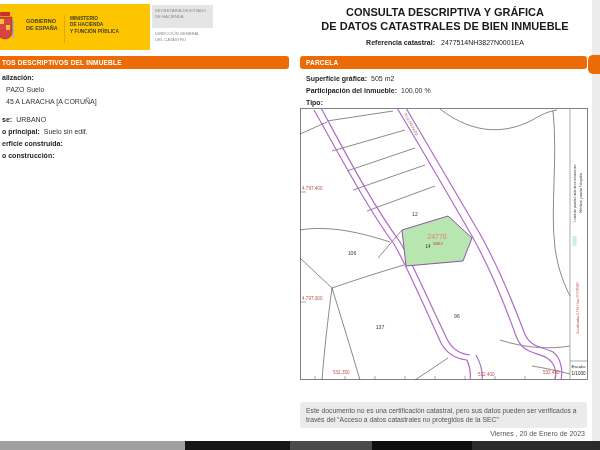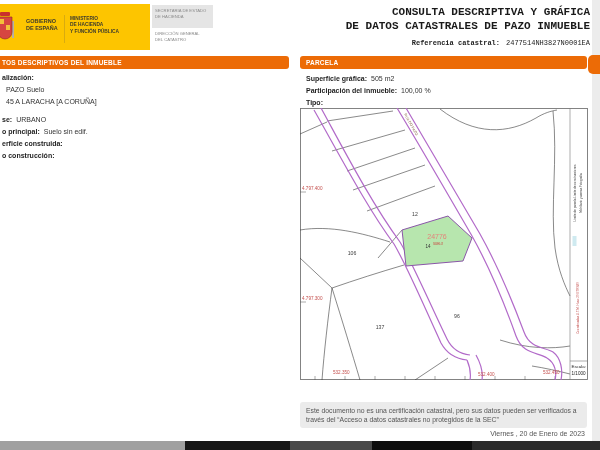--- a/index.html
+++ b/index.html
@@ -11,21 +11,21 @@
   
   .logo-box{left:0;top:4px;width:150px;height:46px;background:#fdc500;}
   .coat{position:absolute;left:-6px;top:7px;}
   .gob-txt{position:absolute;left:26px;top:14px;font-size:5.5px;font-weight:bold;color:#3e3c2c;line-height:1.3;}
   .logo-divider{position:absolute;left:64px;top:11px;width:1px;height:28px;background:#d8ab10;}
   .min-txt{position:absolute;left:70px;top:12px;font-size:4.8px;font-weight:600;color:#3e3c2c;line-height:1.35;}
   .dept1{left:152px;top:5px;width:58px;height:20px;background:#e5e5e5;font-size:4.2px;color:#8a8a8a;
          line-height:1.4;padding:3px 0 0 3px;}
   .dept2{left:152px;top:31px;width:58px;font-size:4.2px;color:#8a8a8a;line-height:1.4;padding-left:3px;}
 
-  .title-block{left:300px;top:6px;width:290px;text-align:right;color:#1a1a1a;font-family:Liberation Mono, monospace;}
+  .title-block{left:300px;top:6px;width:290px;text-align:center;color:#1a1a1a;}
   .title-l{font-size:11px;font-weight:bold;line-height:1.25;}
   .ref-row{margin-top:5px;font-size:7px;color:#222;}
   .ref-row b{margin-right:6px;}
 
   
   .obar{height:13px;background:#ec6b06;color:#fff;font-size:6.5px;font-weight:bold;
         line-height:13px;letter-spacing:.2px;}
   .obar-left{left:0;top:56px;width:287px;border-radius:0 3px 3px 0;padding-left:2px;}
   .obar-right{left:300px;top:56px;width:281px;border-radius:3px;padding-left:6px;}
   .orange-tab{left:588px;top:55px;width:12px;height:19px;background:#ec6b06;border-radius:5px 0 0 5px;}
@@ -78,21 +78,21 @@
 DE HACIENDA
 Y FUNCIÓN PÚBLICA</div>
   </div>
   <div class="abs dept1 pre">SECRETARÍA DE ESTADO
 DE HACIENDA</div>
   <div class="abs dept2 pre">DIRECCIÓN GENERAL
 DEL CATASTRO</div>
 
   <div class="abs title-block">
     <div class="title-l">CONSULTA DESCRIPTIVA Y GRÁFICA</div>
-    <div class="title-l">DE DATOS CATASTRALES DE PAZO INMUEBLE</div>
+    <div class="title-l">DE DATOS CATASTRALES DE BIEN INMUEBLE</div>
     <div class="ref-row">
       <b>Referencia catastral:</b><span>2477514NH3827N0001EA</span>
     </div>
   </div>
 
   <div class="abs obar obar-left">TOS DESCRIPTIVOS DEL INMUEBLE</div>
   <div class="abs obar obar-right">PARCELA</div>
   <div class="abs orange-tab"></div>
 
   <div class="abs fields lf">

